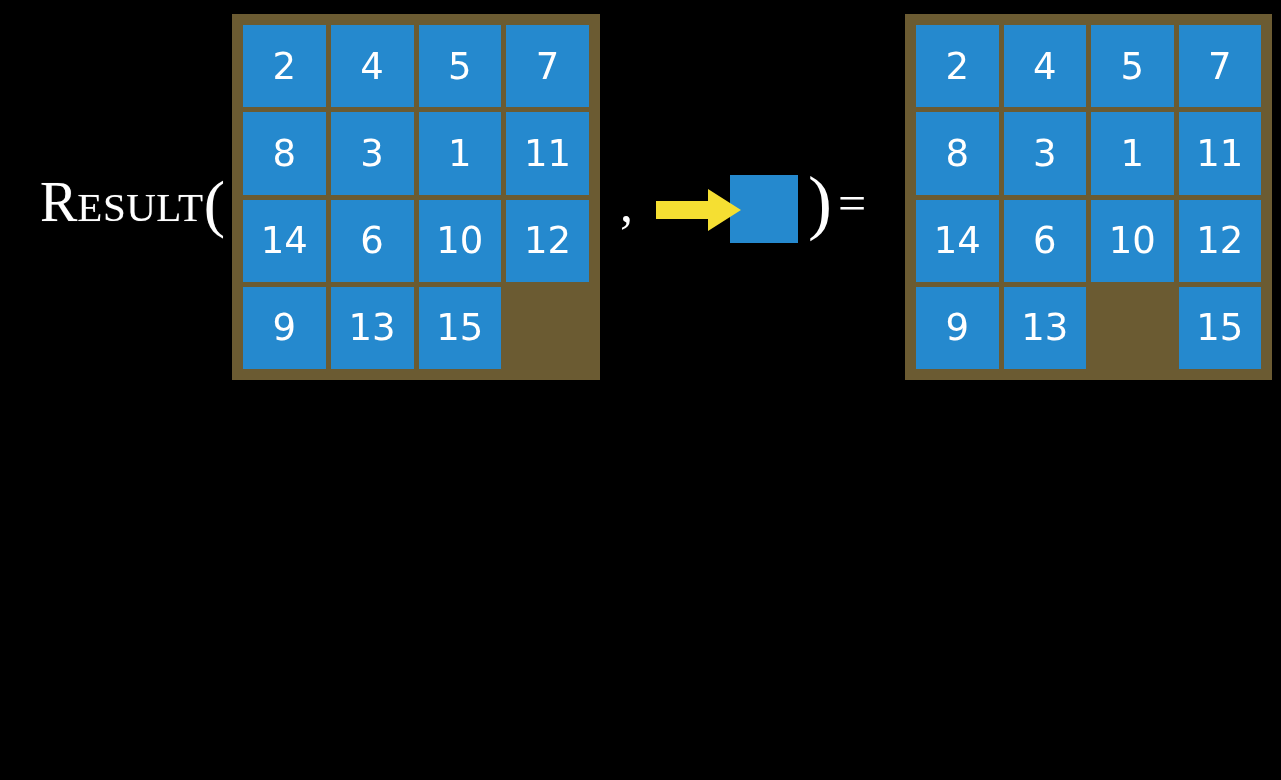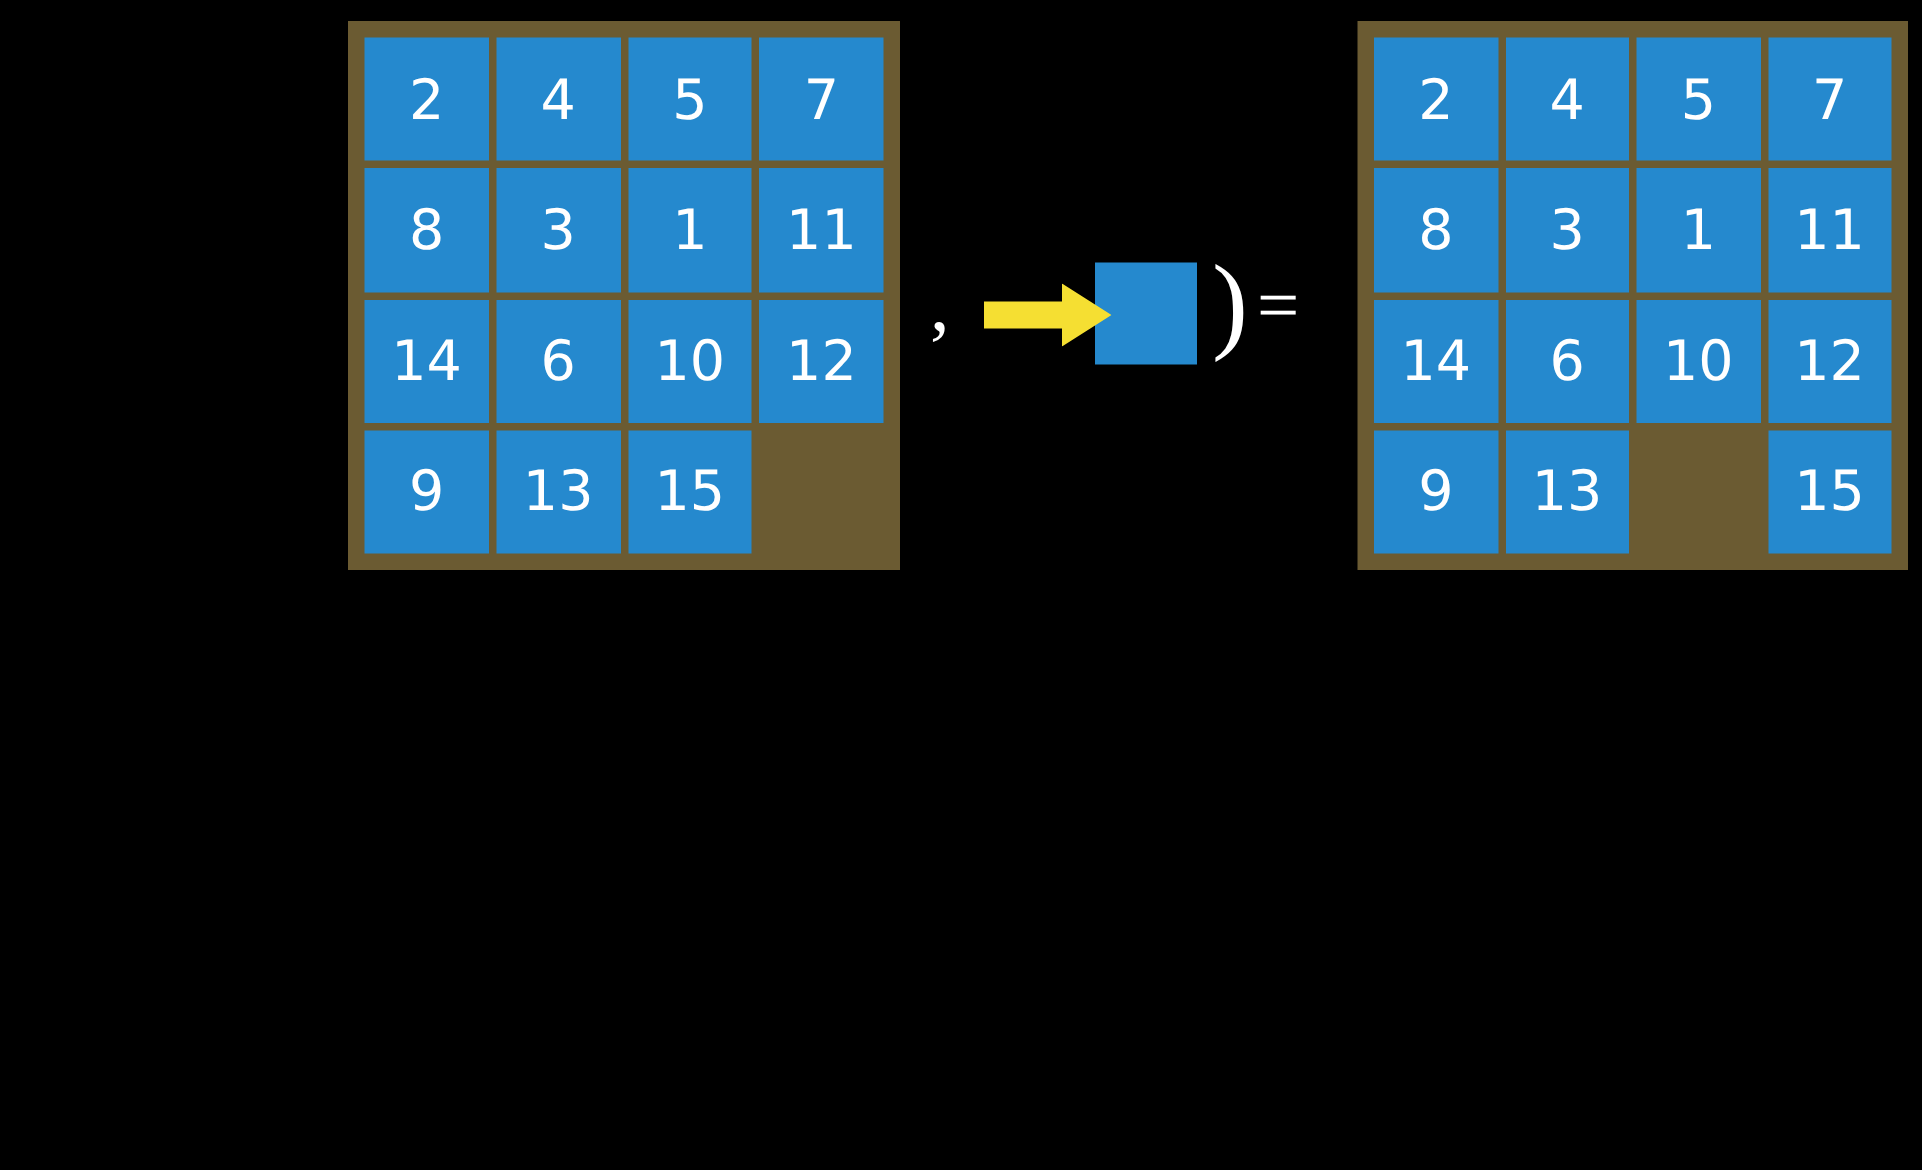--- a/index.html
+++ b/index.html
@@ -149,20 +149,23 @@
   }
   .arrow-right svg, .arrow-down svg { display: block; }
 </style>
 </head>
 <body>
 
 <div class="stage">
 
   <div class="eq-row row-1">
 
+    <div class="result-label">
+      <span class="cap">R</span><span class="smallcaps">ESULT</span><span class="paren">(</span>
+    </div>
 
     <div class="board left-1">
       <div class="board-grid">
         <div class="cell">
             <div class="tile">2</div>
           </div>
         <div class="cell">
             <div class="tile">4</div>
           </div>
         <div class="cell">

